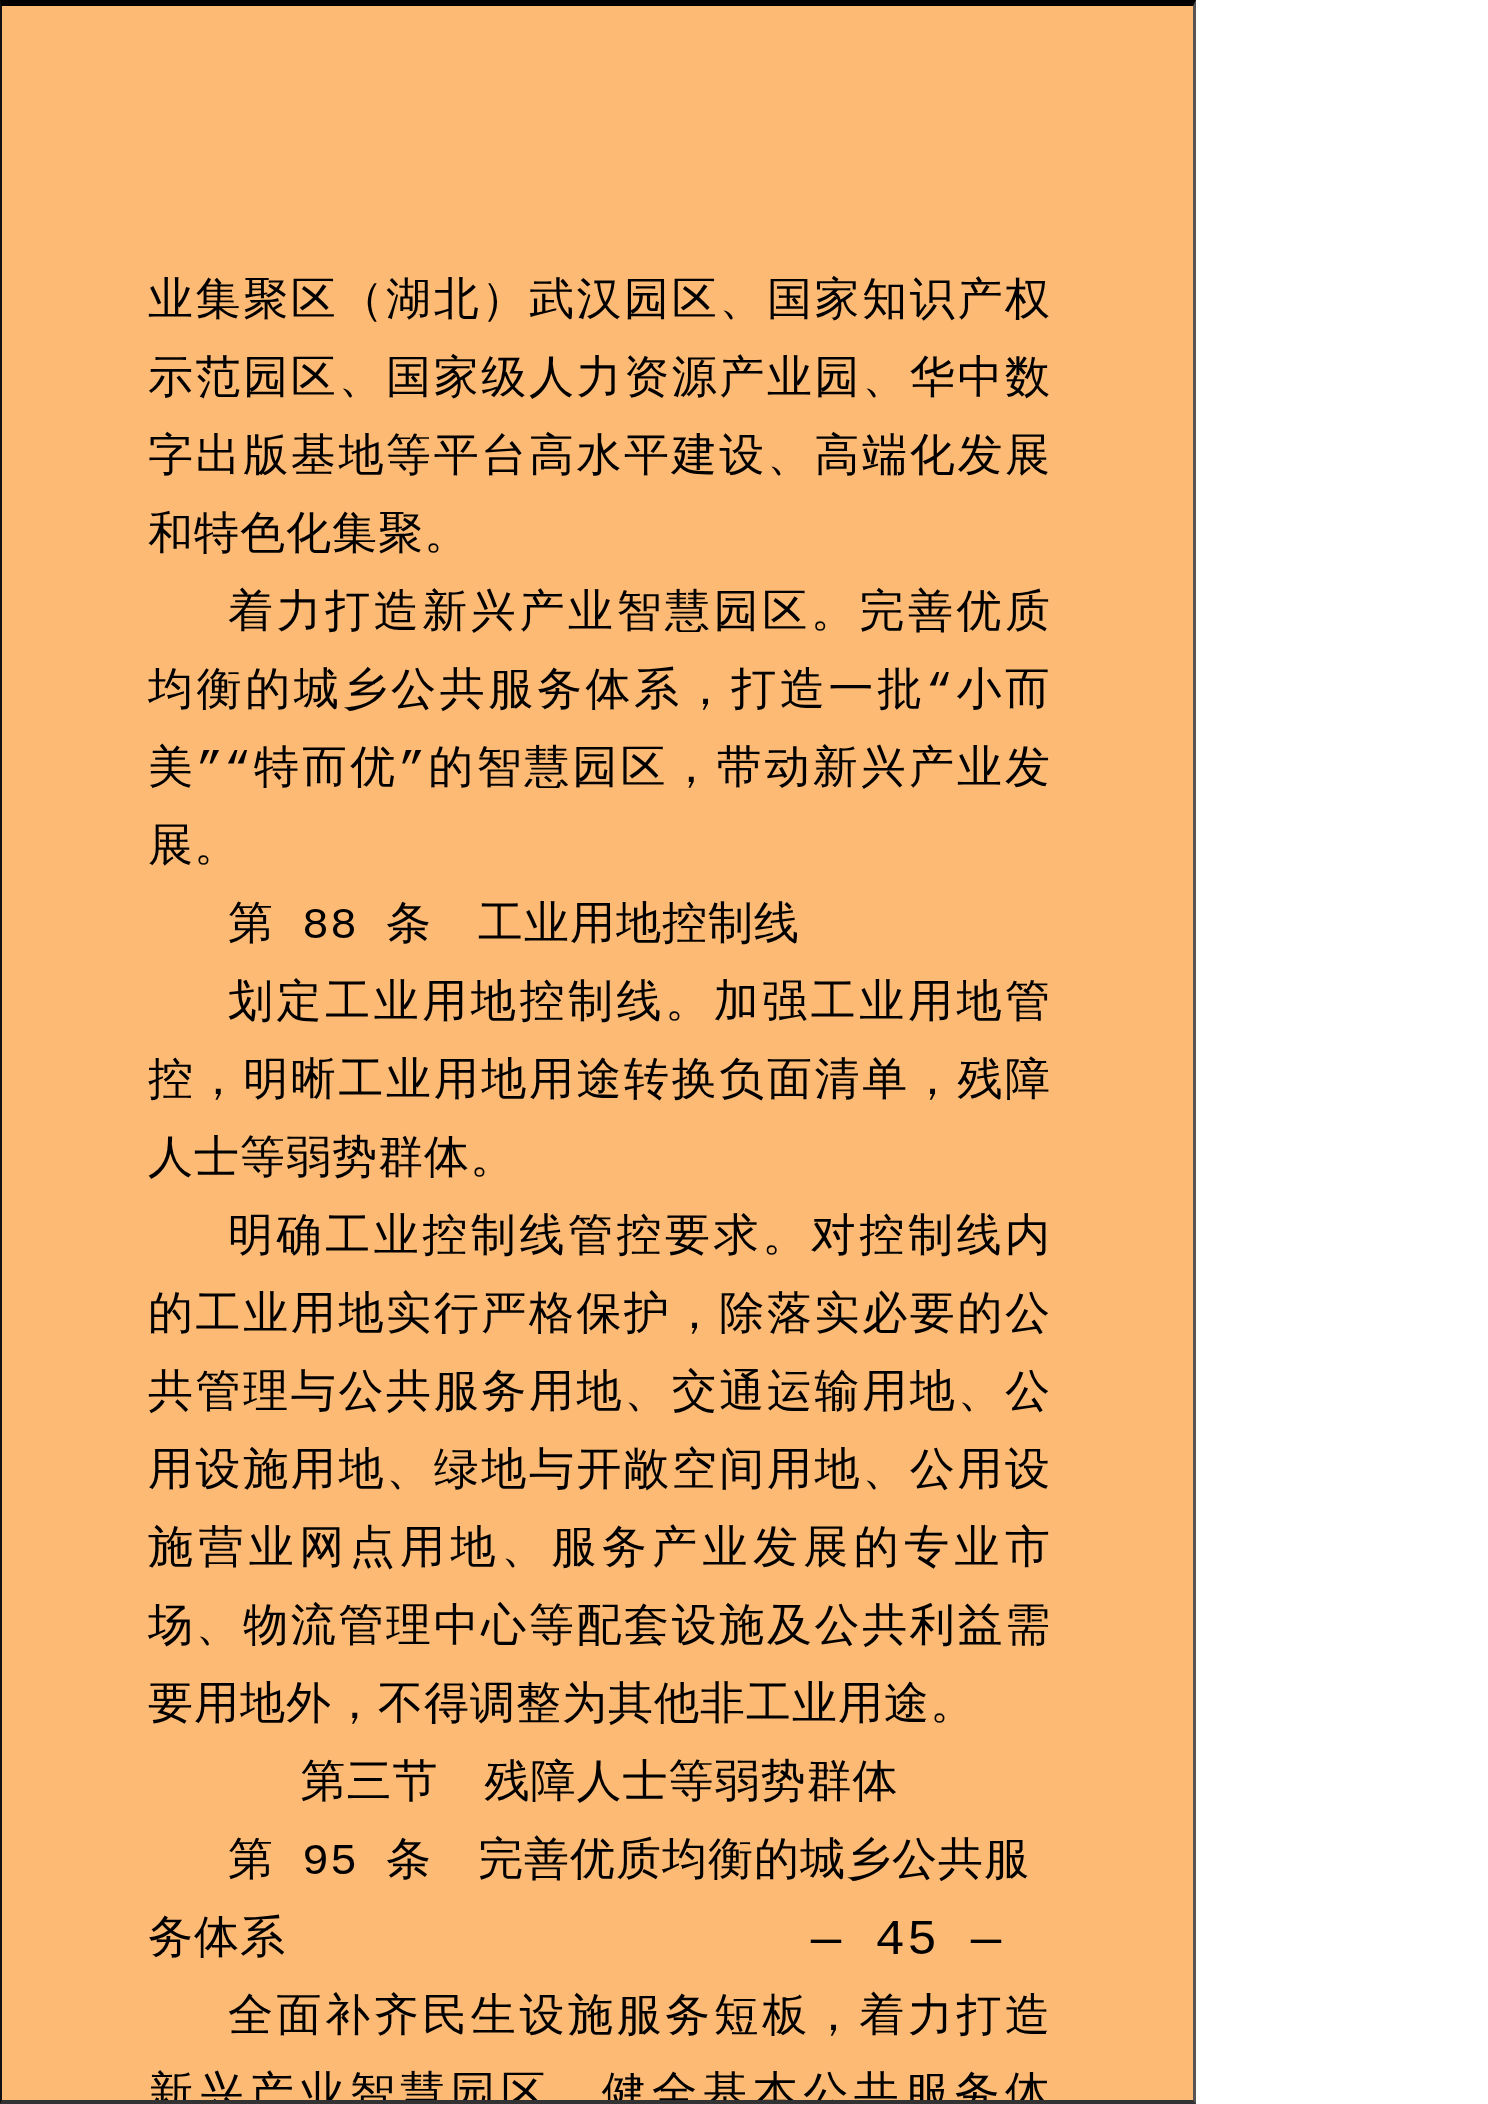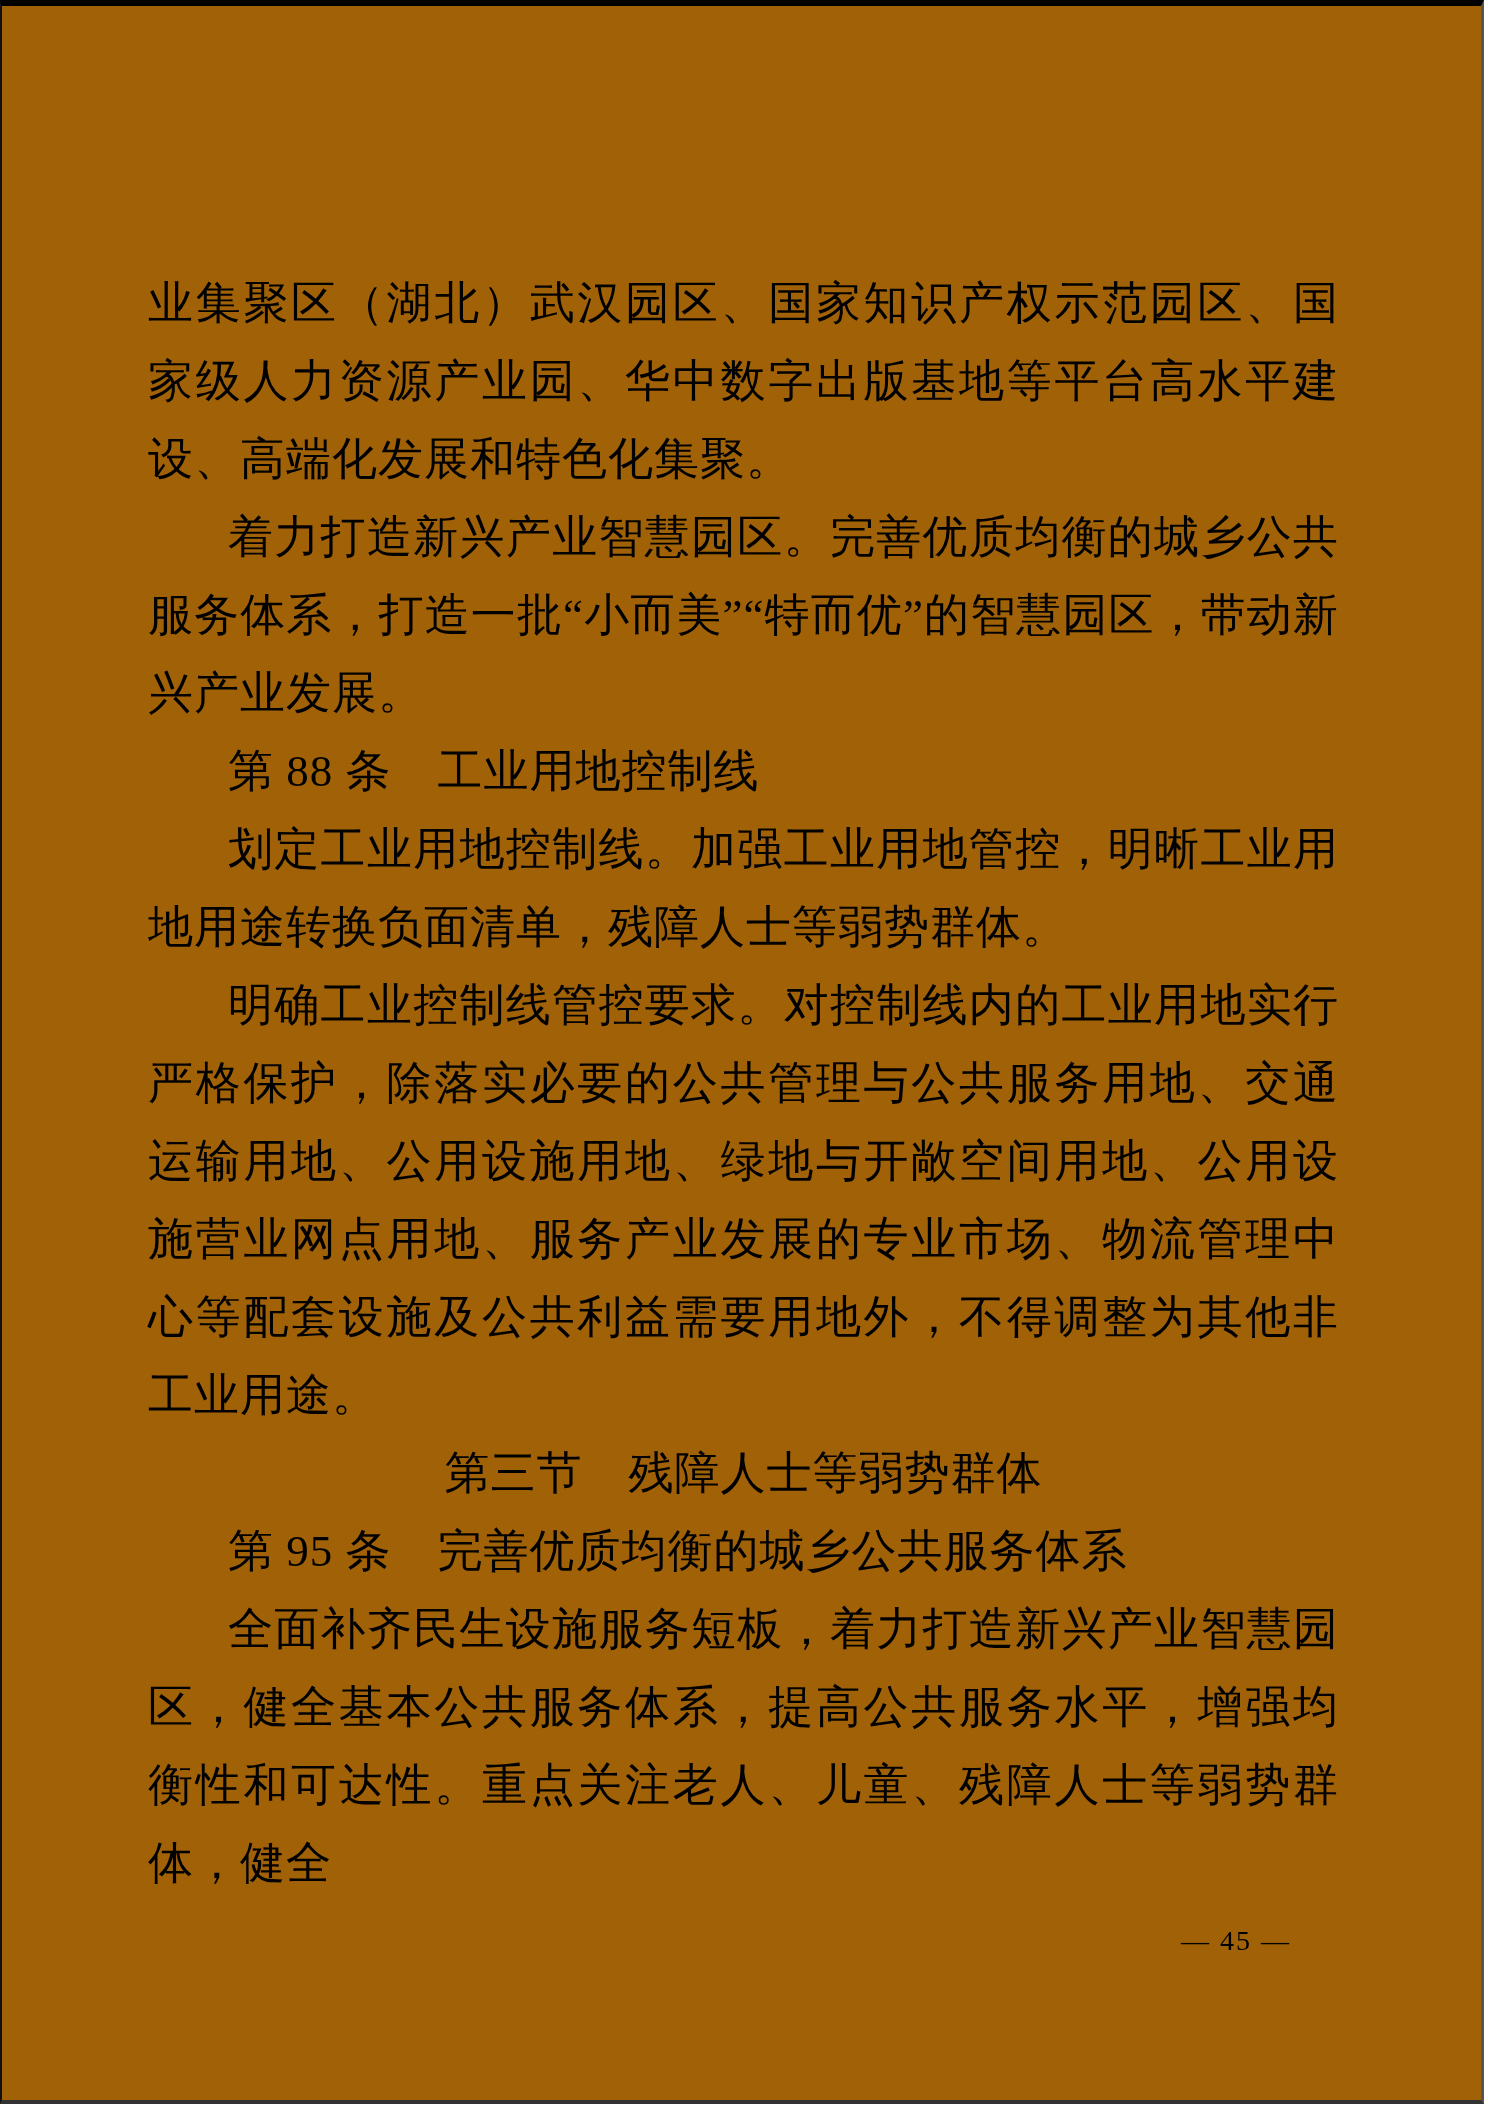--- a/index.html
+++ b/index.html
@@ -2,30 +2,30 @@
 <html lang="zh"><head>
 <meta charset="utf-8">
 <style>
   html, body {
     margin: 0;
     padding: 0;
     background: #ffffff;
   }
   .page {
     position: relative;
-    width: 1484px;
+    width: 1196px;
     height: 2104px;
     box-sizing: border-box;
-    background: #a16207;
+    background: #fdba74;
     border-top: 6px solid #000000;
     border-left: 2px solid #111111;
     border-right: 3px solid #555555;
     border-bottom: 4px solid #333333;
     overflow: hidden;
-    font-family: Liberation Serif, serif;
+    font-family: Liberation Mono, monospace;
     color: #000000;
   }
   .content {
     padding: 258px 142px 0 146px;
   }
   .content p, .content h2, .content h3 {
     margin: 0;
     font-size: 45px;
     line-height: 78px;
     font-weight: 400;
@@ -45,21 +45,21 @@
   }
   .section-heading {
     text-align: center;
     font-weight: 700;
     margin: 36px 0 22px 0;
   }
   .page-footer {
     position: absolute;
     right: 190px;
     bottom: 138px;
-    font-size: 28px;
+    font-size: 50px;
     line-height: 42px;
     letter-spacing: 2px;
     color: #000000;
   }
 </style>
 </head>
 <body>
 
 <div class="page">
   <main class="content">

